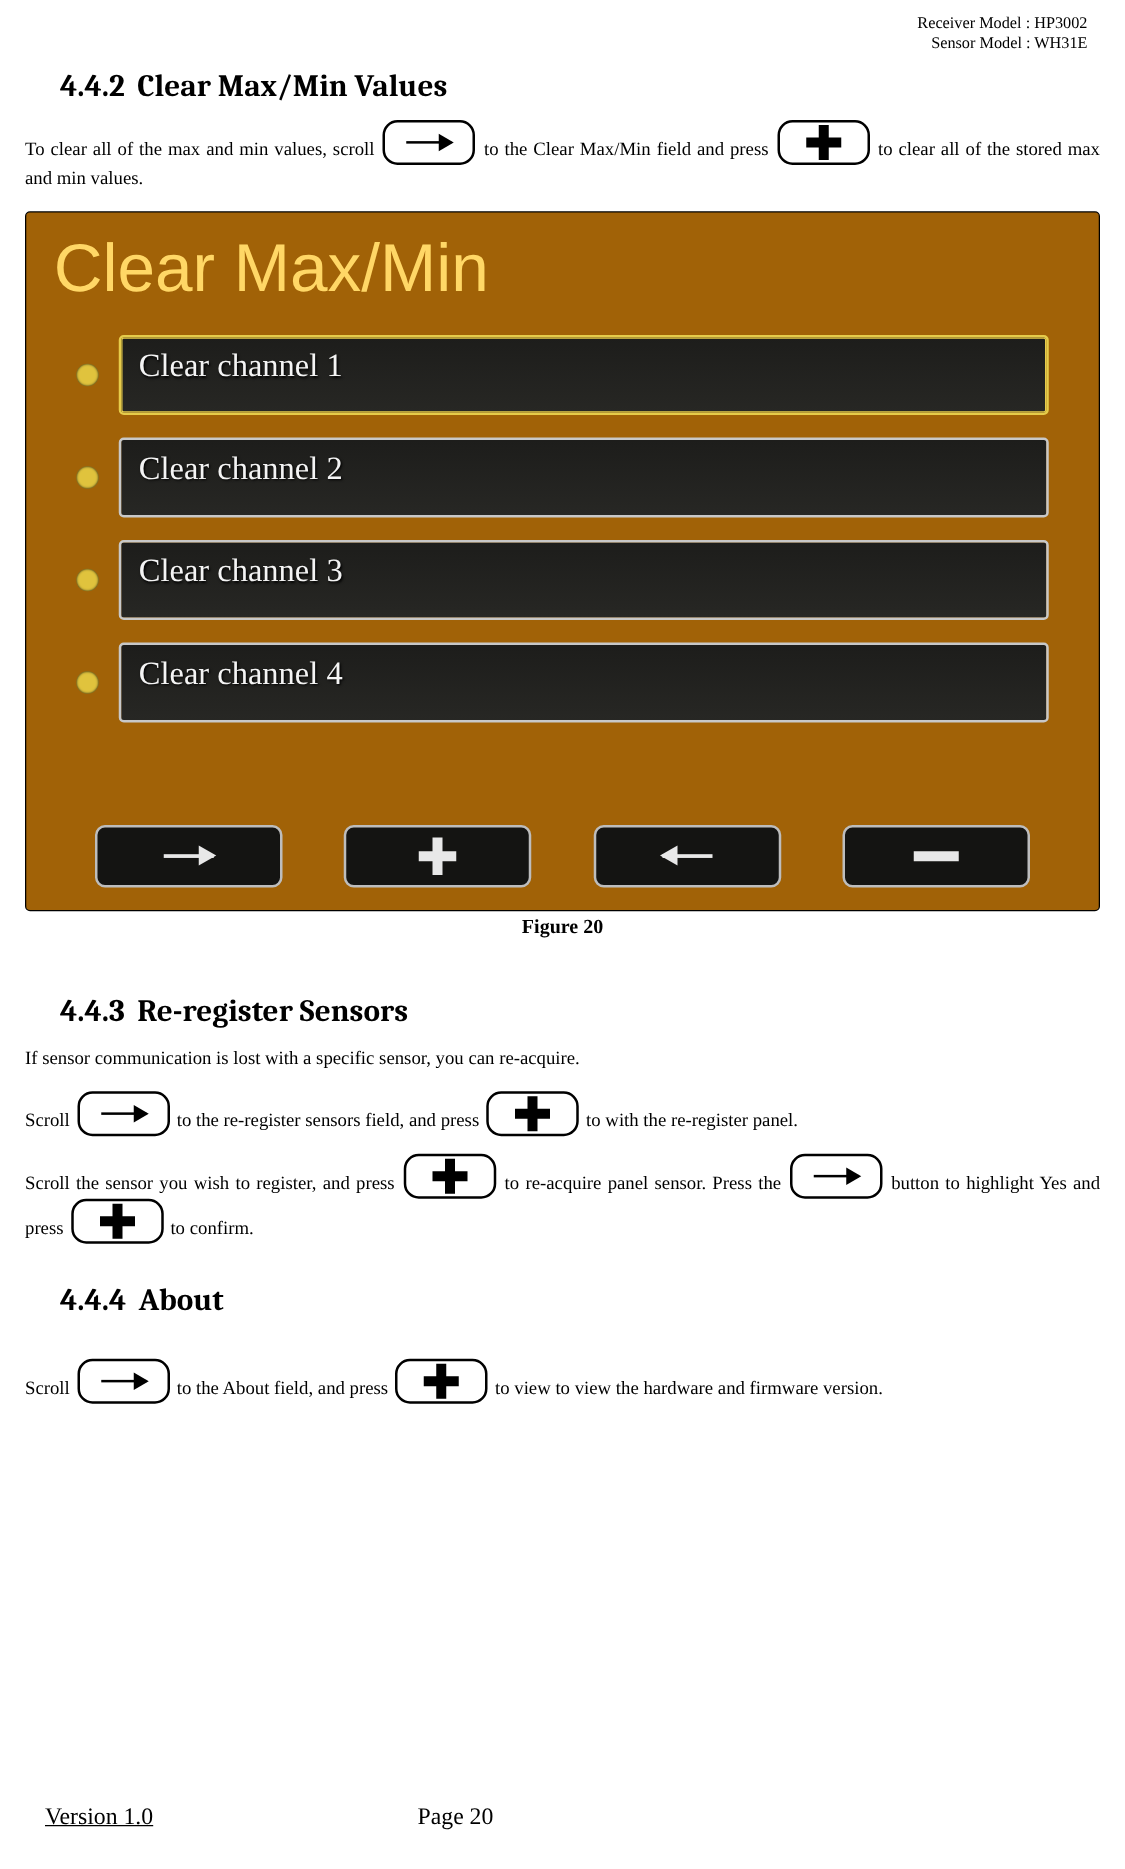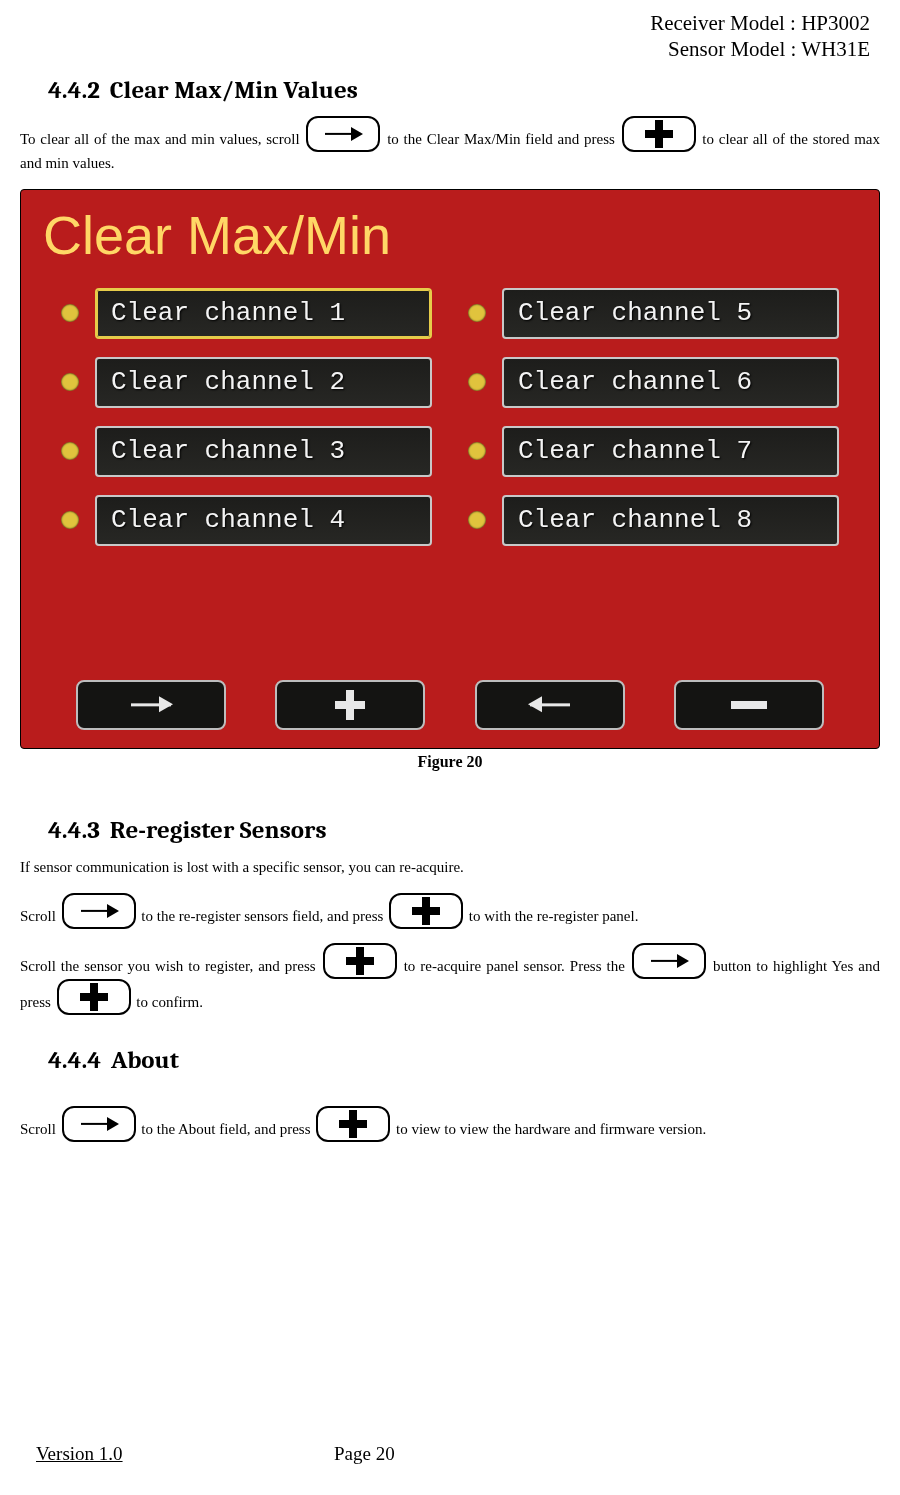--- a/index.html
+++ b/index.html
@@ -7,21 +7,21 @@
       width: 900px;
       height: 1495px;
       background: #fff;
       font-family: "Times New Roman", Times, serif;
       color: #000;
       position: relative;
       padding: 10px 20px 40px 20px;
     }
     .header-right {
       text-align: right;
-      font-size: 21px;
+      font-size: 13px;
       line-height: 1.25;
       margin-bottom: 12px;
       padding-right: 10px;
     }
     .section-heading {
       font-family: Cambria, Georgia, serif;
       font-size: 25px;
       font-weight: bold;
       margin-left: 28px;
       margin-bottom: 12px;
@@ -78,21 +78,21 @@
     }
     .plus-shape::after {
       top: 50%; left: 0;
       transform: translateY(-50%);
       height: 8px; width: 28px;
     }
     .figure-container {
       border: 1px solid #000;
       border-radius: 4px;
       margin-bottom: 4px;
-      background: #b91c1c;
+      background: #a16207;
       position: relative;
       height: 560px;
       overflow: hidden;
     }
     .screen-title {
       font-family: Arial, Helvetica, sans-serif;
       font-size: 54px;
       color: #ffd766;
       font-weight: 500;
       padding: 14px 0 22px 22px;
@@ -107,22 +107,22 @@
     .dot {
       width: 18px; height: 18px; border-radius: 50%;
       background: #e0c33d;
       box-shadow: 0 0 2px #000 inset;
       flex-shrink: 0;
     }
     .chan-btn {
       flex: 1;
       border: 2px solid #c8c8c8;
       border-radius: 4px;
-      padding: 8px 14px 9px 14px;
-      font-family: Liberation Mono, monospace;
+      padding: 8px 14px 22px 14px;
+      font-family: Liberation Serif, serif;
       font-size: 26px;
       color: #f4f4f4;
       text-shadow: 1px 1px 2px #000;
       background: linear-gradient(#1d1d1b, #272724);
     }
     .chan-btn.sel {
       border-color: #e6cc4a;
       box-shadow: 0 0 0 1px #e6cc4a inset;
     }
     .bottom-bar {
@@ -221,38 +221,20 @@
         </div>
       <div class="crow">
           <span class="dot"></span>
           <div class="chan-btn">Clear channel 3</div>
         </div>
       <div class="crow">
           <span class="dot"></span>
           <div class="chan-btn">Clear channel 4</div>
         </div>
     </div>
-    <div class="ccol">
-      <div class="crow">
-          <span class="dot"></span>
-          <div class="chan-btn">Clear channel 5</div>
-        </div>
-      <div class="crow">
-          <span class="dot"></span>
-          <div class="chan-btn">Clear channel 6</div>
-        </div>
-      <div class="crow">
-          <span class="dot"></span>
-          <div class="chan-btn">Clear channel 7</div>
-        </div>
-      <div class="crow">
-          <span class="dot"></span>
-          <div class="chan-btn">Clear channel 8</div>
-        </div>
-    </div>
   </div>
   <div class="bottom-bar">
     <div class="bb-btn">
         <span class="bb-arrow"></span>
       </div>
     <div class="bb-btn">
         <span class="bb-plus"></span>
       </div>
     <div class="bb-btn">
         <span class="bb-arrow-l"></span>

